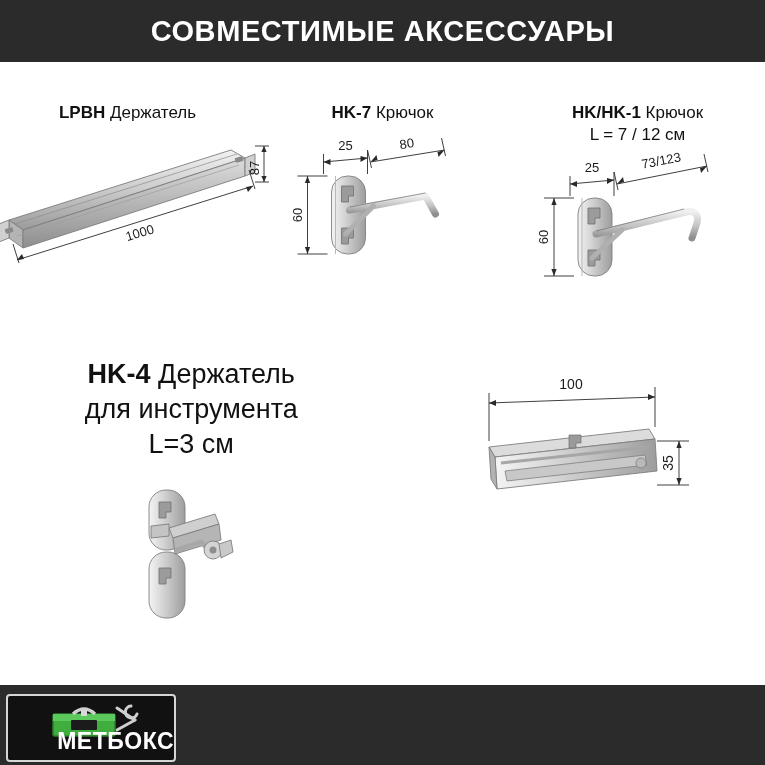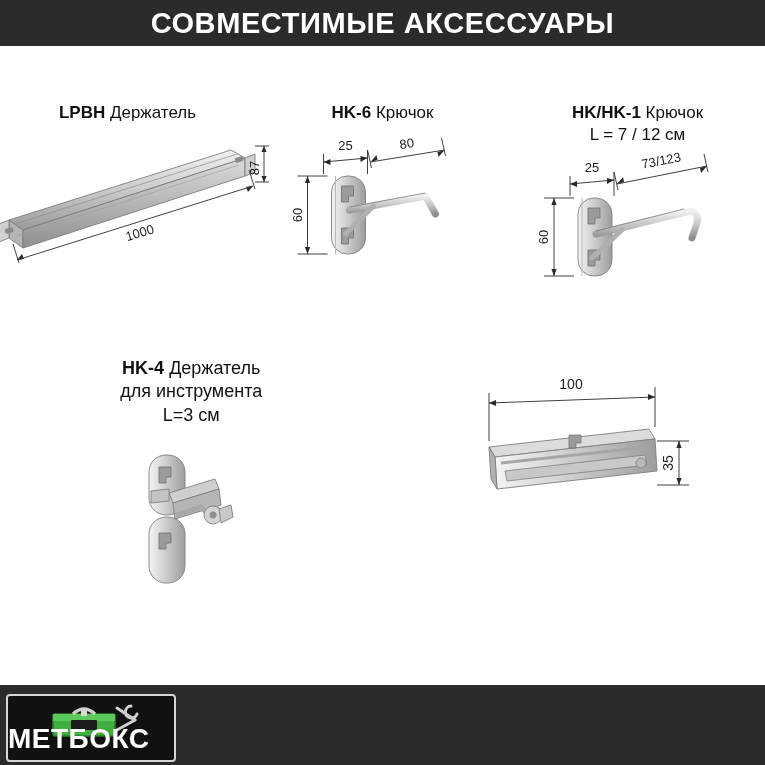--- a/index.html
+++ b/index.html
@@ -16,21 +16,21 @@
     overflow: hidden;
     position: relative;
   }
 
   
   .header-bar {
     position: absolute;
     left: 0;
     top: 0;
     width: 765px;
-    height: 46px;
+    height: 62px;
     background: #2b2b2b;
     display: flex;
     align-items: center;
     justify-content: center;
   }
   .header-title {
     color: #ffffff;
     font-size: 29px;
     font-weight: bold;
     letter-spacing: 0.6px;
@@ -71,21 +71,21 @@
     line-height: 1.28;
     font-size: 17px;
     color: #111111;
     padding: 0 6px;
     font-family: "Liberation Sans", sans-serif;
   }
   .item-title .code {
     font-weight: bold;
   }
   .row-2 .item-title {
-    font-size: 18px;
+    font-size: 27px;
     line-height: 1.3;
   }
   .row-2 .item-title .code {
     font-weight: bold;
   }
 
   .figure {
     position: relative;
     width: 100%;
     flex: 1 1 auto;
@@ -115,23 +115,23 @@
     background: #111111;
     border: 2px solid #d6d6d6;
     border-radius: 4px;
     overflow: hidden;
   }
   .logo-text {
     position: absolute;
     left: 0;
     bottom: 5px;
     width: 166px;
-    text-align: left;
+    text-align: right;
     color: #ffffff;
-    font-size: 28px;
+    font-size: 23px;
     font-weight: bold;
     letter-spacing: 0.5px;
     font-family: "Liberation Sans", sans-serif;
   }
   .logo-mark {
     position: absolute;
     left: 50%;
     top: 4px;
     transform: translateX(-50%);
   }
@@ -213,21 +213,21 @@
             <line x1="4" y1="122" x2="12" y2="122"></line>
             <line x1="4" y1="140" x2="12" y2="140"></line>
           </g>
           <text x="12" y="158" font-size="13" text-anchor="middle" transform="rotate(-40 12 158)">23</text>
         </svg>
       </div>
     </div>
 
     <div class="cell">
       <div class="item-title">
-        <span class="code">HK-6</span>
+        <span class="code">HK-7</span>
         <span>Крючок</span>
       </div>
       <div class="figure">
         <svg width="215" height="170" viewBox="0 0 215 170">
           <defs>
             <linearGradient id="plateGrad" x1="0" y1="0" x2="1" y2="0">
               <stop offset="0%" stop-color="#f4f4f4"></stop>
               <stop offset="40%" stop-color="#d3d3d3"></stop>
               <stop offset="100%" stop-color="#9d9d9d"></stop>
             </linearGradient>

